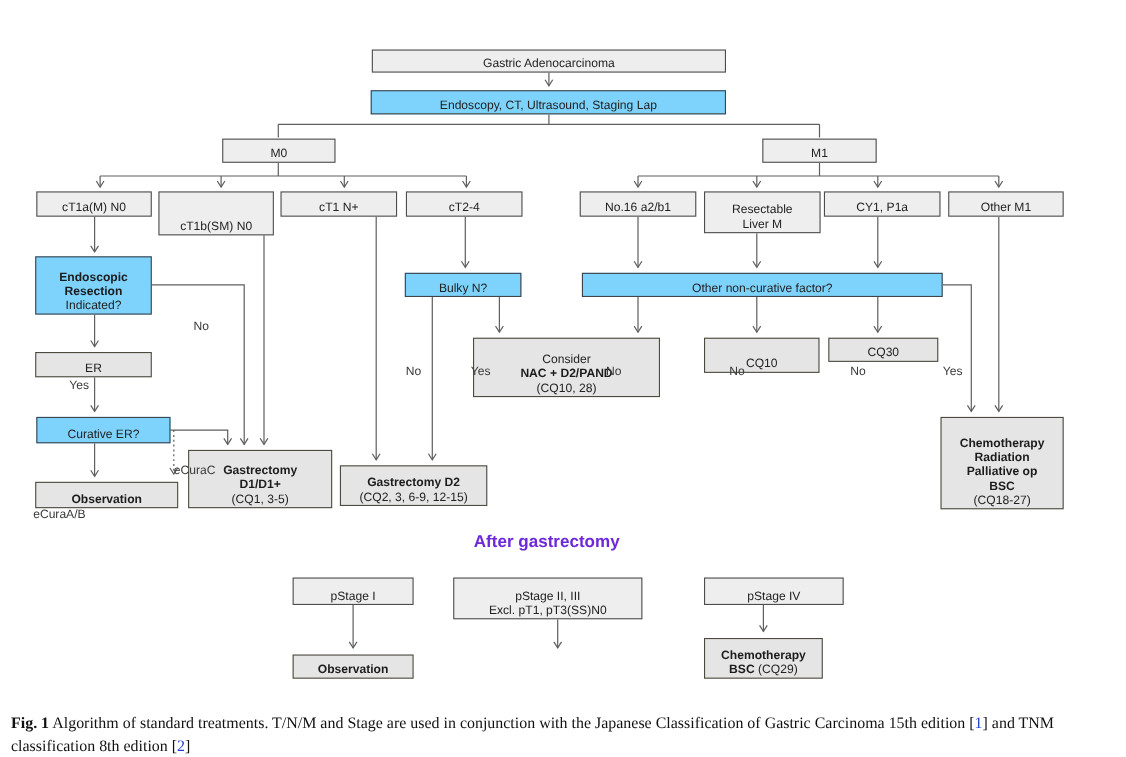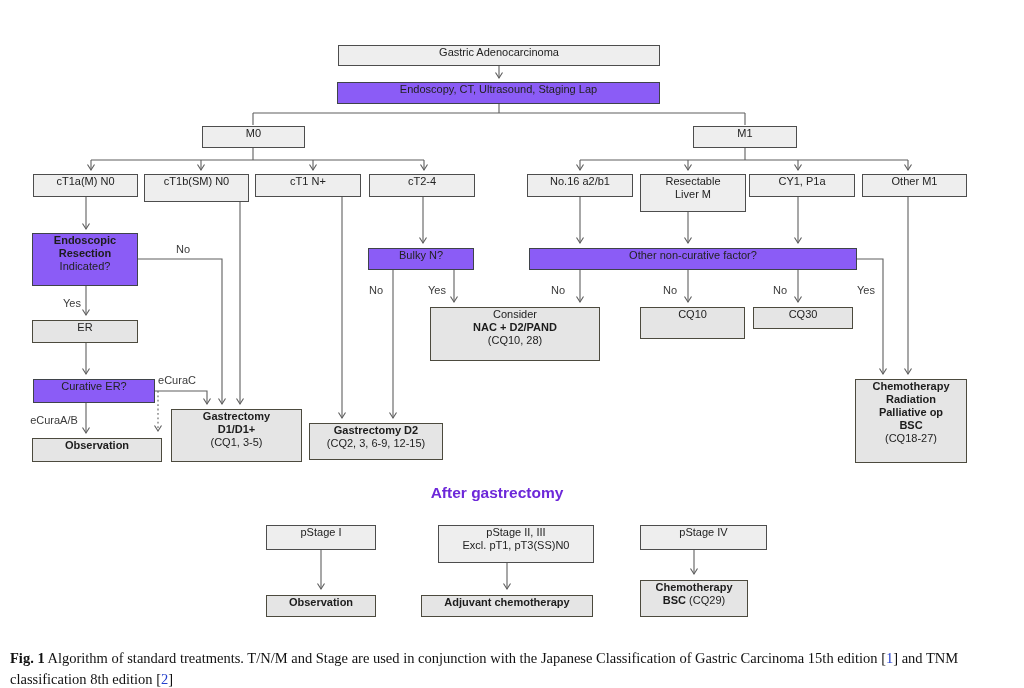--- a/index.html
+++ b/index.html
@@ -1,26 +1,26 @@
 <!DOCTYPE html>
 <html><head>
 <meta charset="utf-8">
 <style>
   html,body{margin:0;padding:0;background:#ffffff;}
   #page{position:relative;width:1024px;height:688px;background:#ffffff;overflow:hidden;
         font-family:"Liberation Sans",sans-serif;}
   #flow-svg{position:absolute;left:0;top:0;}
   .box{position:absolute;box-sizing:border-box;display:flex;flex-direction:column;
-       align-items:center;justify-content:flex-start;text-align:center;
+       align-items:center;justify-content:flex-end;text-align:center;
        font-size:11px;line-height:13px;color:#222;}
   .gray{background:#eeeeee;border:1.4px solid #4d4d4d;}
-  .blue{background:#8b5cf6;border:1.4px solid #3f434a;}
+  .blue{background:#7dd3fc;border:1.4px solid #3f434a;}
   .yellow{background:#e5e5e5;border:1.6px solid #4c4a3e;}
   .b{font-weight:700;color:#1c1c1c;}
-  .lbl{position:absolute;transform:translate(-50%,-50%);font-size:11px;color:#3a3a3a;white-space:nowrap;}
+  .lbl{position:absolute;transform:translate(-50%,-50%);font-size:11px;color:#3a3a3a;white-space:nowrap;margin-top:48px;}
   .heading{position:absolute;transform:translate(-50%,-50%);font-size:15.5px;font-weight:700;color:#6d28d9;white-space:nowrap;}
   .caption{position:absolute;left:10px;top:648px;width:1002px;
            font-family:"Liberation Serif",serif;font-size:14.5px;line-height:21px;color:#111;}
   .caption .figb{font-weight:700;}
   .ref{color:#2440cc;text-decoration:none;cursor:pointer;}
 </style>
 </head>
 <body>
 
 <div id="page">
@@ -79,21 +79,21 @@
   <div class="box gray" style="left:202px;top:126px;width:103px;height:22px">
     <span>M0</span>
   </div>
   <div class="box gray" style="left:693px;top:126px;width:104px;height:22px">
     <span>M1</span>
   </div>
 
   <div class="box gray" style="left:33px;top:174px;width:105px;height:23px">
     <span>cT1a(M) N0</span>
   </div>
-  <div class="box gray" style="left:144px;top:174px;width:105px;height:28px">
+  <div class="box gray" style="left:144px;top:174px;width:105px;height:40px">
     <span>cT1b(SM) N0</span>
   </div>
   <div class="box gray" style="left:255px;top:174px;width:106px;height:23px">
     <span>cT1 N+</span>
   </div>
   <div class="box gray" style="left:369px;top:174px;width:106px;height:23px">
     <span>cT2-4</span>
   </div>
 
   <div class="box gray" style="left:527px;top:174px;width:106px;height:23px">
@@ -169,32 +169,29 @@
   <div class="lbl" style="left:558px;top:290px">No</div>
   <div class="lbl" style="left:670px;top:290px">No</div>
   <div class="lbl" style="left:780px;top:290px">No</div>
   <div class="lbl" style="left:866px;top:290px">Yes</div>
 
   <div class="heading" style="left:497px;top:493px">After gastrectomy</div>
 
   <div class="box gray" style="left:266px;top:525px;width:110px;height:25px">
     <span>pStage I</span>
   </div>
-  <div class="box gray" style="left:438px;top:525px;width:156px;height:38px">
+  <div class="box gray" style="left:412px;top:525px;width:172px;height:38px">
     <span>pStage II, III</span>
     <span>Excl. pT1, pT3(SS)N0</span>
   </div>
   <div class="box gray" style="left:640px;top:525px;width:127px;height:25px">
     <span>pStage IV</span>
   </div>
   <div class="box yellow" style="left:266px;top:595px;width:110px;height:22px">
     <span class="b">Observation</span>
-  </div>
-  <div class="box yellow" style="left:421px;top:595px;width:172px;height:22px">
-    <span class="b">Adjuvant chemotherapy</span>
   </div>
   <div class="box yellow" style="left:640px;top:580px;width:108px;height:37px">
     <span class="b">Chemotherapy</span>
     <span><span class="b">BSC</span><span> (CQ29)</span></span>
   </div>
 
   <div class="caption">
     <span class="figb">Fig. 1</span><span> Algorithm of standard treatments. T/N/M and Stage are used in conjunction with the Japanese Classification of Gastric Carcinoma 15th edition [</span><span class="ref">1</span><span>] and TNM classification 8th edition [</span><span class="ref">2</span><span>]</span>
   </div>
 

